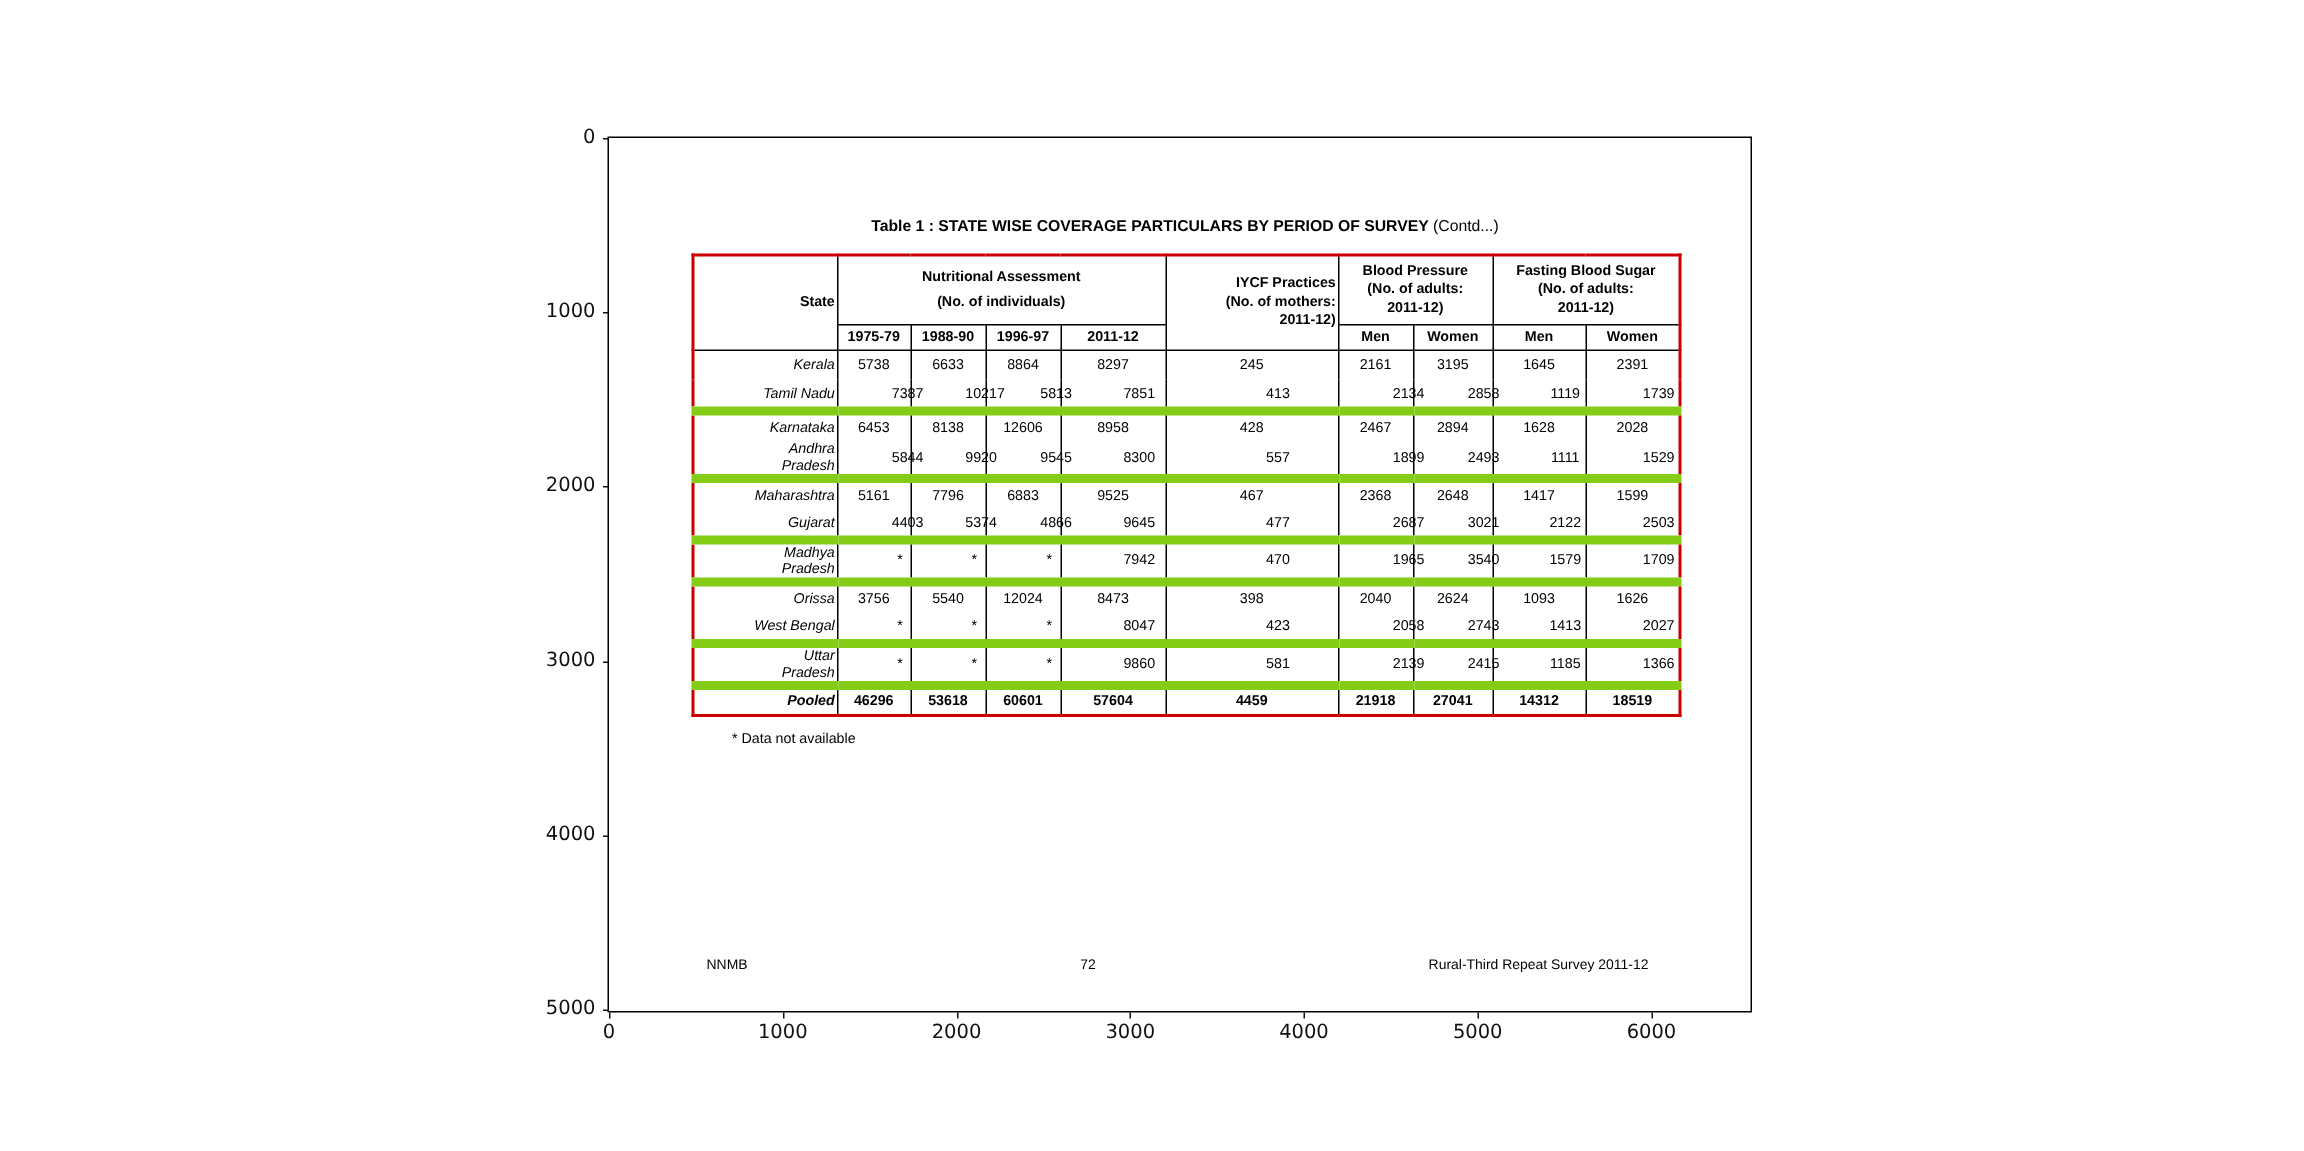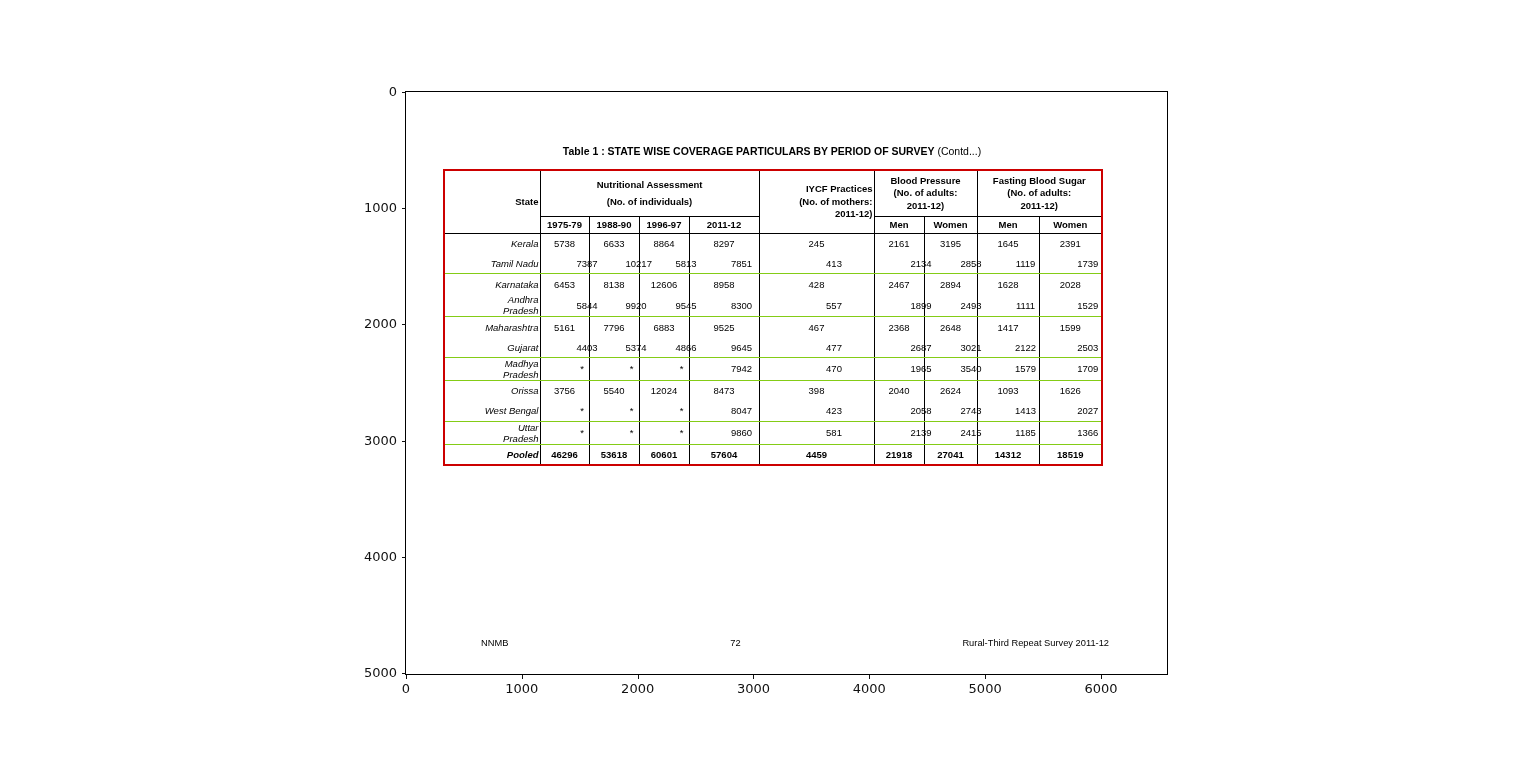--- a/index.html
+++ b/index.html
@@ -32,21 +32,21 @@
   .x-axis { position: absolute; top: 100%; left: 0; width: 100%; height: 36px; }
   .xtick-label {
     position: absolute; top: 7px;
     transform: translateX(-50%);
     font-family: "DejaVu Sans", sans-serif;
     font-size: 13px; color: #111;
   }
   .xtick-mark { position: absolute; top: 1px; width: 1px; height: 4px; background: #111; }
 
   
-  .doc-content { position: absolute; left: 37px; top: 52px; width: 658px; }
+  .doc-content { position: absolute; left: 55px; top: 52px; width: 658px; }
   .doc-title {
     text-align: center;
     font-size: 10.5px; line-height: 14px;
     margin-bottom: 11px;
     white-space: nowrap;
   }
   .t-bold { font-weight: bold; }
 
   .data-table {
     border-collapse: collapse;
@@ -77,29 +77,29 @@
   .hrow1 { height: 46px; }
   .hrow2 { height: 17px; margin-top: 37px; }
   .hrow2 th { border-bottom: 1px solid #000; font-weight: bold; }
   th.h-state, th.h-iycf { border-bottom: 1px solid #000; font-weight: bold; text-align: right; }
   th.h-group { border-bottom: 1px solid #000; font-weight: bold; }
   th.h-group div, th.h-iycf div { line-height: 12.5px; font-weight: bold; }
   th.h-nutri div { line-height: 17px; }
 
   tbody tr { height: 20.4px; }
   tbody td { border-bottom: none; }
-  tr.group-end td { border-bottom: 1px solid #84cc16; padding-left: 36px; }
+  tr.group-end td { border-bottom: 6px solid #84cc16; padding-left: 36px; }
   tr.bold-row td { font-weight: bold; }
   td.state-cell { text-align: right; padding-left: 5px; font-style: italic; }
 
   .footnote { margin-top: 9px; margin-left: 27px; font-size: 9.5px; }
 
   .doc-footer {
     position: absolute;
-    left: 61px; top: 546px; width: 658px;
+    left: 51px; top: 546px; width: 658px;
     display: flex;
     justify-content: space-between;
     font-size: 9.3px;
   }
   .doc-footer .f-left { margin-left: 14px; }
   .doc-footer .f-right { margin-right: 16px; }
 </style>
 </head>
 <body>
 
@@ -318,20 +318,21 @@
             <td class="value-cell">57604</td>
             <td class="value-cell">4459</td>
             <td class="value-cell">21918</td>
             <td class="value-cell">27041</td>
             <td class="value-cell">14312</td>
             <td class="value-cell">18519</td>
           </tr>
         </tbody>
     </table>
 
+    <div class="footnote">* Data not available</div>
   </div>
 
   <div class="doc-footer">
     <span class="f-left">NNMB</span>
     <span class="f-center">72</span>
     <span class="f-right">Rural-Third Repeat Survey 2011-12</span>
   </div>
 
 </div>
 

